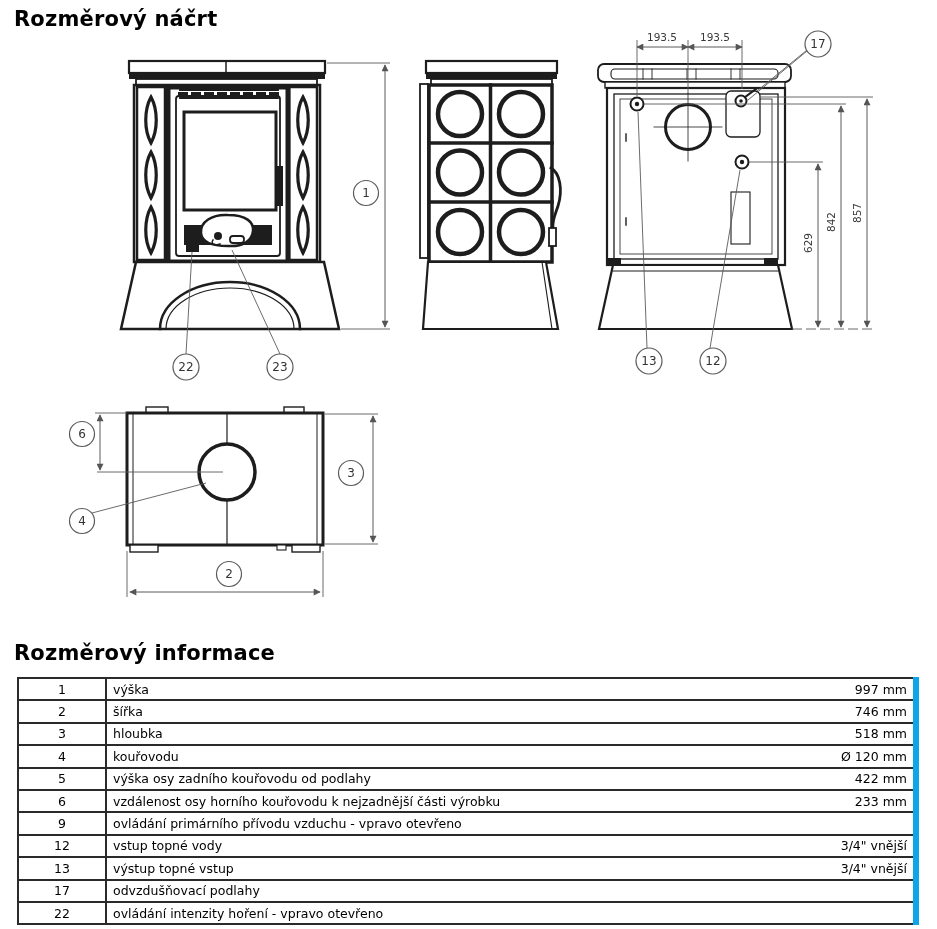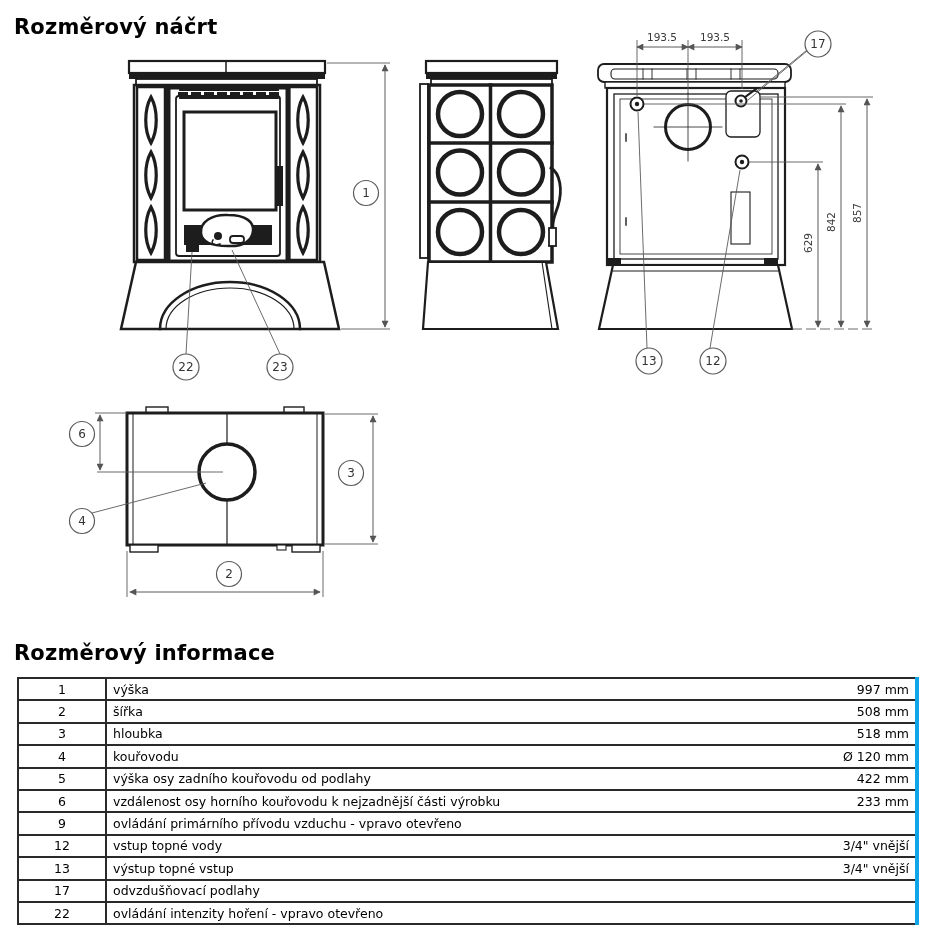--- a/index.html
+++ b/index.html
@@ -3,21 +3,21 @@
 <meta charset="utf-8">
 <style>
   html,body { margin:0; padding:0; background:#ffffff; }
   body { width:937px; height:929px; position:relative; font-family:"DejaVu Sans",sans-serif; overflow:hidden; }
 
   .page-title, .section-title {
     position:absolute; left:14px; margin:0;
     font-size:21px; font-weight:700; color:#000;
     font-family:"DejaVu Sans",sans-serif; letter-spacing:0.2px;
   }
-  .page-title { top:15px; }
+  .page-title { top:7px; }
   .section-title { top:641px; }
 
   svg.drawing { position:absolute; left:0; top:0; }
 
   
   .ln  { stroke:#1d1d1d; fill:none; stroke-linecap:square; }
   .fw  { fill:#ffffff; }
   .fd  { fill:#1d1d1d; stroke:none; }
   .dim { stroke:#5a5a5a; stroke-width:1; fill:none; }
   .ext { stroke:#5a5a5a; stroke-width:0.9; fill:none; }
@@ -28,21 +28,21 @@
   
   table.info { position:absolute; left:17px; top:677px; width:902px;
     border-collapse:collapse; table-layout:fixed; }
   table.info td {
     border-top:2px solid #2a2a2a; border-bottom:2px solid #2a2a2a;
     font-size:12.5px; color:#000; height:18.4px; padding:1px 6px;
     white-space:nowrap; overflow:hidden;
   }
   td.c-num  { border-left:2px solid #2a2a2a; border-right:2px solid #2a2a2a; text-align:center; width:74px; }
   td.c-label{ border-right:none; padding-left:9px;margin-left:17px; }
-  td.c-value{ border-left:none; border-right:4px solid #0ea5e9; text-align:right; padding-right:7px; width:170px; }
+  td.c-value{ border-left:none; border-right:6px solid #0ea5e9; text-align:right; padding-right:7px; width:170px; }
 </style>
 </head>
 <body>
 
 <h1 class="page-title">Rozměrový náčrt</h1>
 
 <svg class="drawing" width="937" height="630" viewBox="0 0 937 630">
   <defs>
     <marker id="ae" viewBox="0 0 10 10" refX="9" refY="5" markerWidth="9" markerHeight="7" orient="auto">
       <path d="M0,0 L10,5 L0,10 z" fill="#555"></path>
@@ -260,21 +260,21 @@
 <table class="info">
   <tbody>
     <tr>
       <td class="c-num">1</td>
       <td class="c-label">výška</td>
       <td class="c-value">997 mm</td>
     </tr>
     <tr>
       <td class="c-num">2</td>
       <td class="c-label">šířka</td>
-      <td class="c-value">508 mm</td>
+      <td class="c-value">746 mm</td>
     </tr>
     <tr>
       <td class="c-num">3</td>
       <td class="c-label">hloubka</td>
       <td class="c-value">518 mm</td>
     </tr>
     <tr>
       <td class="c-num">4</td>
       <td class="c-label">kouřovodu</td>
       <td class="c-value">Ø 120 mm</td>

